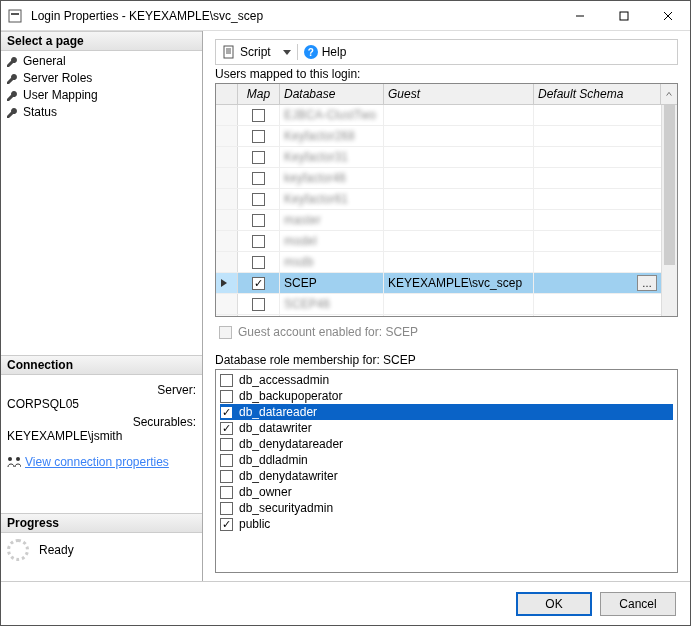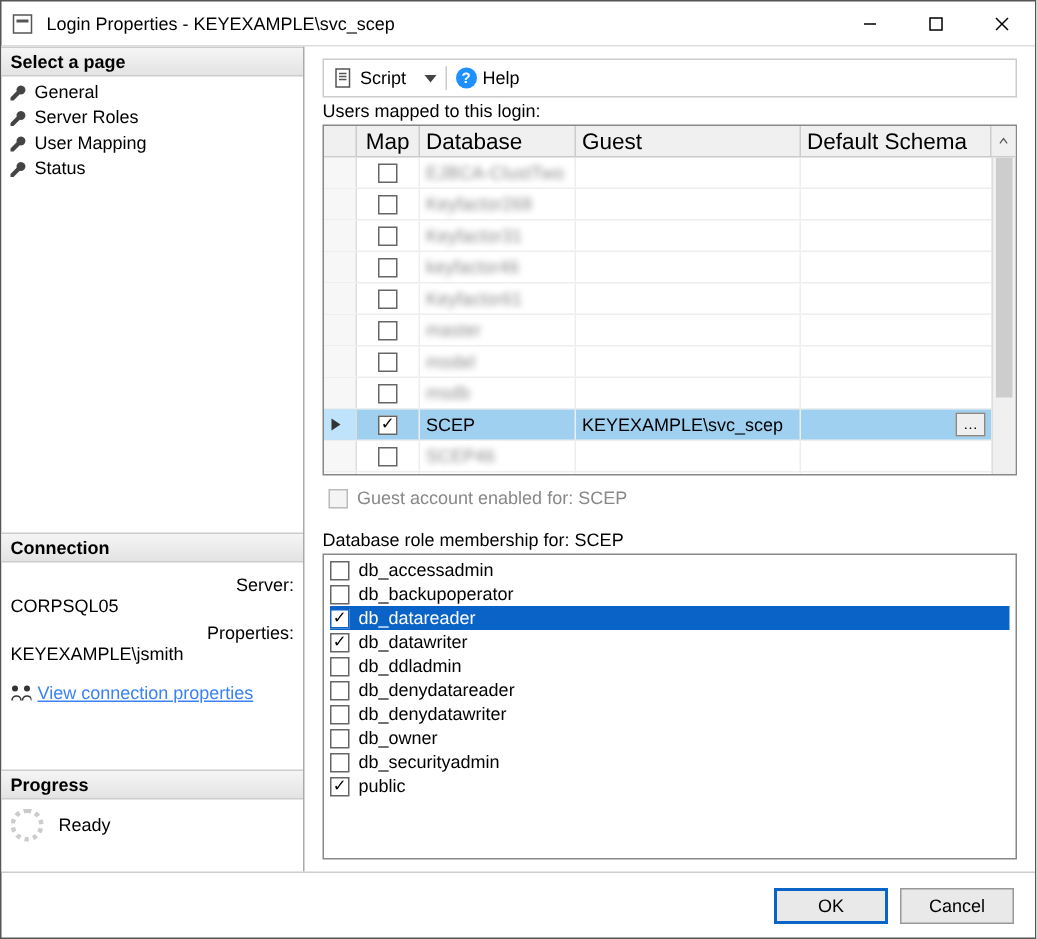--- a/index.html
+++ b/index.html
@@ -29,21 +29,21 @@
   .main { flex:1; display:flex; flex-direction:column; padding:8px 12px 8px 12px; min-width:0; }
   .toolbar { display:flex; align-items:center; gap:4px; border:1px solid #ccc; padding:4px 6px; margin-bottom:0; }
   .toolbar .sep { width:1px; height:16px; background:#ccc; margin:0 2px; }
   .toolbar .item { display:flex; align-items:center; gap:4px; }
   .help-icon { width:14px; height:14px; border-radius:50%; background:#1e90ff; color:#fff; display:flex; align-items:center; justify-content:center; font-weight:bold; font-size:10px; }
   .caret-down { width:0; height:0; border-left:4px solid transparent; border-right:4px solid transparent; border-top:5px solid #444; }
   .caption { margin:2px 0 2px 0; }
   .grid-wrap { border:1px solid #888; height:234px; display:flex; flex-direction:column; }
   .grid-header, .grid-row { display:flex; align-items:stretch; }
   .grid-header { background:#f0f0f0; border-bottom:1px solid #ccc; height:21px; }
-  .gh { border-right:1px solid #ccc; padding:2px 4px; font-size:15px; display:flex; align-items:center; }
+  .gh { border-right:1px solid #ccc; padding:2px 4px; font-size:12px; display:flex; align-items:center;font-style:italic; }
   .gh.scrollpad { border-right:none; width:16px; }
   .col-sel  { width:22px; }
   .col-map  { width:42px; justify-content:center; }
   .col-db   { width:104px; }
   .col-user { width:150px; }
   .col-sch  { flex:1; }
   .grid-body { flex:1; overflow:hidden; position:relative; display:flex; }
   .grid-rows { flex:1; overflow:hidden; }
   .grid-scroll { width:16px; background:#f0f0f0; border-left:1px solid #ddd; position:relative; }
   .grid-scroll .thumb { position:absolute; left:2px; right:2px; top:0; height:160px; background:#cdcdcd; }
@@ -142,21 +142,21 @@
             </span>
             <span class="lbl">Status</span>
           </div>
         </div>
       <div class="side-spacer"></div>
 
       <div class="side-section-title">Connection</div>
       <div class="conn-block">
         <div class="klabel">Server:</div>
         <div>CORPSQL05</div>
-        <div class="klabel">Properties:</div>
+        <div class="klabel">Securables:</div>
         <div>KEYEXAMPLE\jsmith</div>
       </div>
       <div class="conn-link-row">
         <span>
           <svg width="14" height="12" viewBox="0 0 14 12">
               <circle cx="3" cy="3" r="2" fill="#333"></circle>
               <circle cx="11" cy="3" r="2" fill="#333"></circle>
               <path d="M1 11c0-2 1.5-3 3-3s3 1 3 3M8 11c0-2 1.5-3 3-3s3 1 3 3" stroke="#333" fill="none"></path>
             </svg>
         </span>
@@ -358,25 +358,25 @@
           <div class="role-row selected">
             <span class="chk checked"></span>
             <span>db_datareader</span>
           </div>
           <div class="role-row">
             <span class="chk checked"></span>
             <span>db_datawriter</span>
           </div>
           <div class="role-row">
             <span class="chk"></span>
+            <span>db_denydatareader</span>
+          </div>
+          <div class="role-row">
+            <span class="chk"></span>
             <span>db_ddladmin</span>
-          </div>
-          <div class="role-row">
-            <span class="chk"></span>
-            <span>db_denydatareader</span>
           </div>
           <div class="role-row">
             <span class="chk"></span>
             <span>db_denydatawriter</span>
           </div>
           <div class="role-row">
             <span class="chk"></span>
             <span>db_owner</span>
           </div>
           <div class="role-row">

